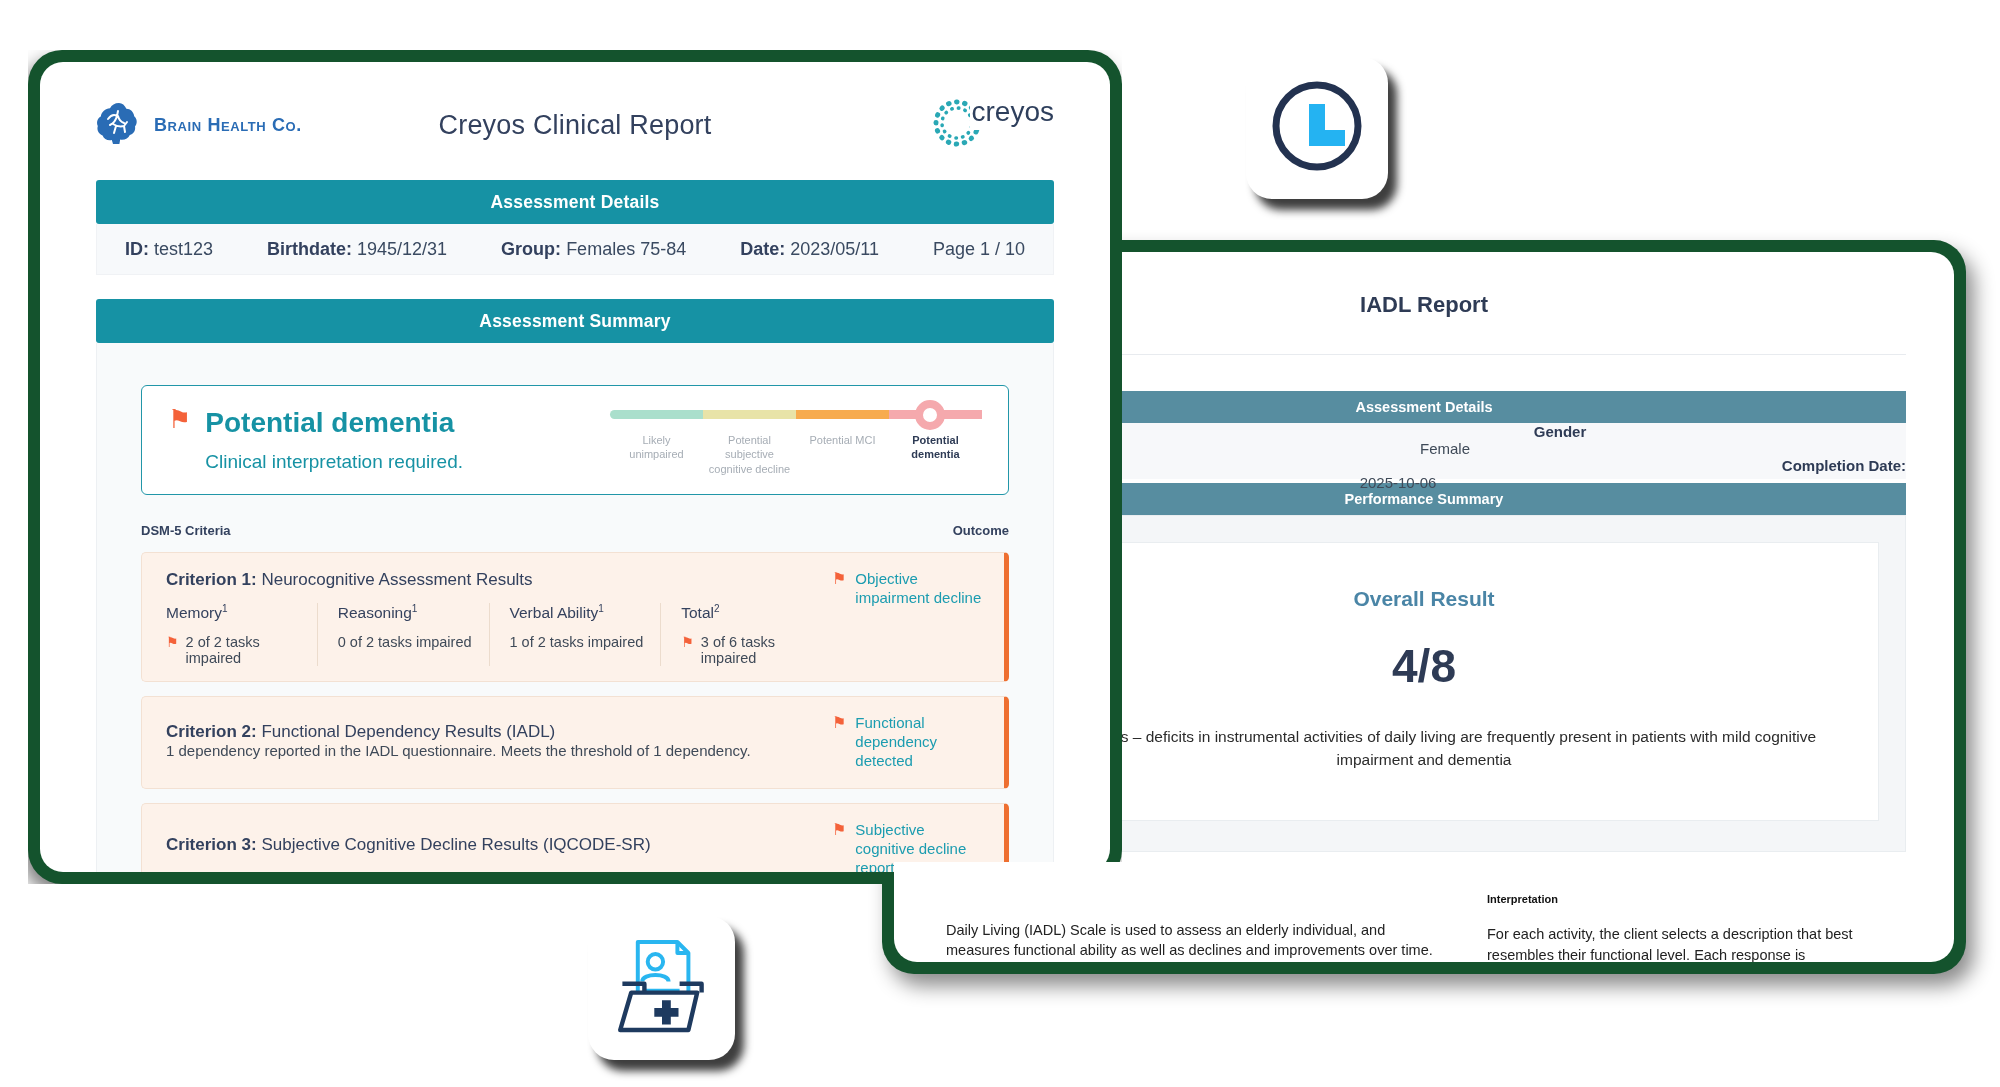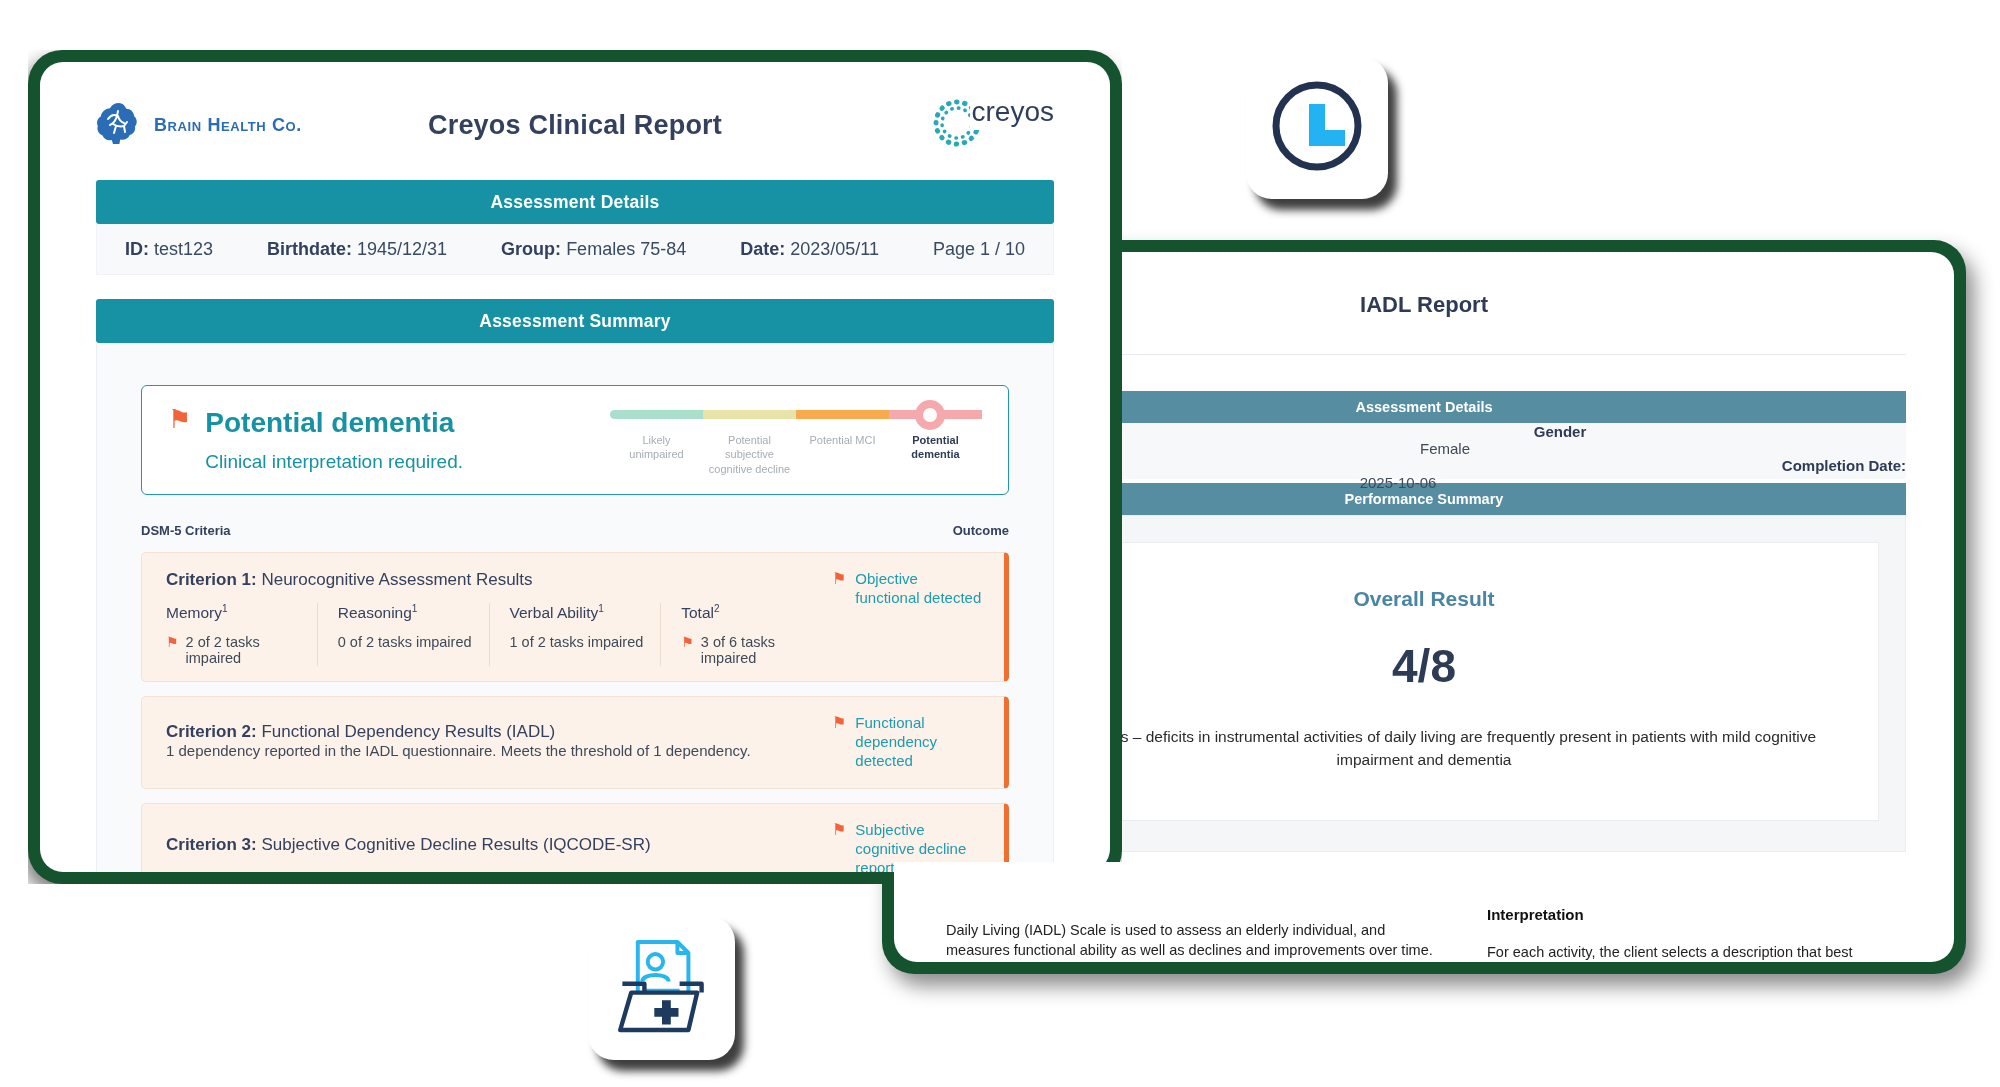--- a/index.html
+++ b/index.html
@@ -13,21 +13,21 @@
     filter:drop-shadow(-5px 9px 9px rgba(0,0,0,.5));}
   .card-right{left:882px;top:240px;width:1084px;height:734px;border-radius:32px;padding:12px;z-index:1;
     filter:drop-shadow(8px 12px 10px rgba(0,0,0,.45));}
   .card-inner{background:#fff;width:100%;height:100%;border-radius:23px;overflow:hidden;box-sizing:border-box;}
 
   
   .cl-content{padding:24px 56px 0;box-sizing:border-box;height:100%;}
   .cl-header{display:flex;align-items:center;height:78px;}
   .brand{display:flex;align-items:center;gap:12px;width:290px;}
   .brand-name{font-variant:small-caps;font-weight:bold;letter-spacing:.6px;font-size:18px;color:#2a6cb5;}
-  .cl-title{flex:1;text-align:center;font-size:27px;font-weight:bold;color:#33415e;letter-spacing:.2px;}
+  .cl-title{flex:1;text-align:center;font-size:27px;font-weight:normal;color:#33415e;letter-spacing:.2px;}
   .creyos-logo{width:290px;display:flex;justify-content:flex-end;align-items:flex-start;}
   .creyos-word{font-size:28px;color:#2e3f5c;margin-left:-16px;background:#fff;padding:2px 0 2px 2px;}
 
   .teal-bar{height:44px;background:#1692a4;border-radius:3px;display:flex;align-items:center;justify-content:center;
             color:#fff;font-size:17.5px;font-weight:bold;letter-spacing:.2px;}
   .details-row{height:50px;background:#f7f9fb;border:1px solid #f0f2f5;border-top:none;display:flex;align-items:center;
                padding:0 28px;font-size:18px;color:#3a4a61;justify-content:space-between;}
   .details-row .lbl{font-weight:bold;color:#33415e;}
   .mt16{margin-top:16px;}.mt24{margin-top:24px;}
 
@@ -77,21 +77,21 @@
   .gender-row .b{font-weight:bold;color:#2e3b55;}
   .g1{margin-left:272px;}.g2{margin-left:42px;}.g3{margin-left:auto;}.g4{margin-left:40px;margin-right:92px;}
   .perf-panel{background:#f4f6f8;border:1px solid #e9edf0;padding:26px 26px 30px;}
   .overall-card{background:#fff;border:1px solid #e9edf0;padding:44px 60px 48px;text-align:center;}
   .overall-head{font-size:21px;font-weight:bold;color:#4a85a6;}
   .overall-score{font-size:46px;font-weight:bold;color:#2e3b55;margin-top:28px;}
   .overall-note{font-size:15.5px;color:#2b2b2b;line-height:1.5;margin-top:32px;}
   .cols{display:flex;gap:36px;margin-top:40px;padding:0 4px;}
   .col-about{width:505px;font-size:14.5px;line-height:1.42;color:#222;margin-top:28px;}
   .col-interp{flex:1;font-size:14.5px;line-height:1.42;color:#222;}
-  .col-interp h4{margin:12px 0 17px;font-size:15px;color:#111;}
+  .col-interp h4{margin:0 0 17px;font-size:11px;color:#111;}
 
   
   .tile{position:absolute;background:#fff;border-radius:26px;display:flex;align-items:center;justify-content:center;
         box-shadow:9px 11px 9px rgba(8,8,8,.78);z-index:3;}
   .tile-clock{left:1246px;top:57px;width:142px;height:142px;}
   .tile-folder{left:588px;top:916px;width:147px;height:144px;}
 </style>
 </head>
 <body>
 
@@ -224,21 +224,21 @@
                   <div class="metric-name"><span>Total</span><sup>2</sup></div>
                   <div class="metric-val">
                       <span class="flag">⚑</span>
                       <span>3 of 6 tasks impaired</span>
                     </div>
                 </div>
               </div>
             </div>
             <div class="outcome">
               <span class="flag">⚑</span>
-              <span>Objective functional detected</span>
+              <span>Objective impairment decline</span>
             </div>
           </div>
 
           <div class="crit">
             <div class="crit-main" style="padding:8px 0 14px;">
               <div class="crit-title"><b>Criterion 2:</b><span> Functional Dependency Results (IADL)</span></div>
               <div class="crit-body">1 dependency reported in the IADL questionnaire. Meets the threshold of 1 dependency.</div>
             </div>
             <div class="outcome">
               <span class="flag">⚑</span>

